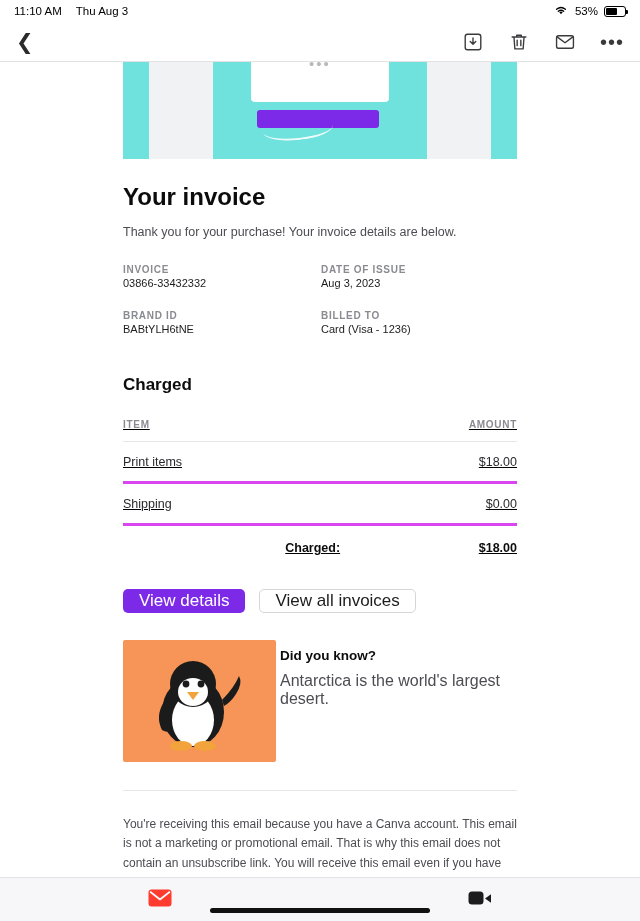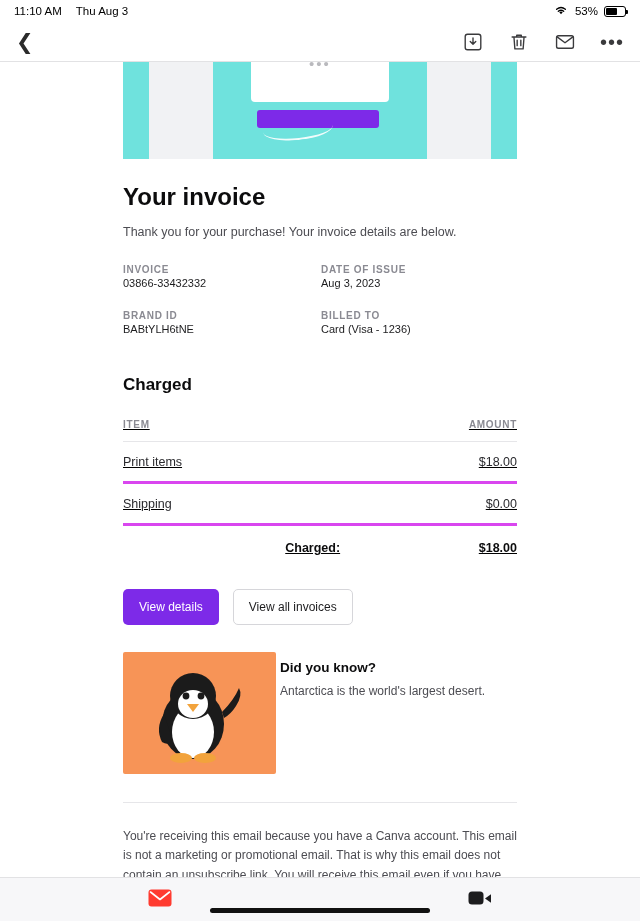--- a/index.html
+++ b/index.html
@@ -169,23 +169,23 @@
   table.details tr.total td {
     border-bottom: none;
     font-weight: bold;
     color: #0c0c0d;
     padding-top: 15px;
   }
   table.details tr.total td.label { text-align: right; padding-right: 0; }
 
   .buttons { display: flex; gap: 14px; margin-top: 22px; }
   .btn {
-    font-size: 12px;
+    font-size: 17px;
     border-radius: 5px;
-    padding: 10px 15px;
+    padding: 1px 15px;
     cursor: pointer;
     border: 1px solid transparent;
   }
   .btn-primary { background: #7d2ae8; color: #fff; font-weight: normal; }
   .btn-secondary { background: #fff; color: #1c1c1e; border: 1px solid #d6d6da; }
 
   .didyou {
     display: flex;
     gap: 4px;
     margin-top: 27px;
@@ -198,21 +198,21 @@
     overflow: hidden;
     flex: none;
   }
   .didyou .txt { padding-top: 8px; }
   .didyou h3 {
     font-size: 13.5px;
     font-weight: bold;
     color: #0c0c0d;
   }
   .didyou p {
-    font-size: 12px;
+    font-size: 16px;
     color: #4c4c52;
     margin-top: 9px;
   }
 
   .divider { border-top: 1px solid #e6e6e9; margin-top: 28px; }
 
   .legal {
     font-size: 12px;
     color: #4c4c52;
     line-height: 1.62;

